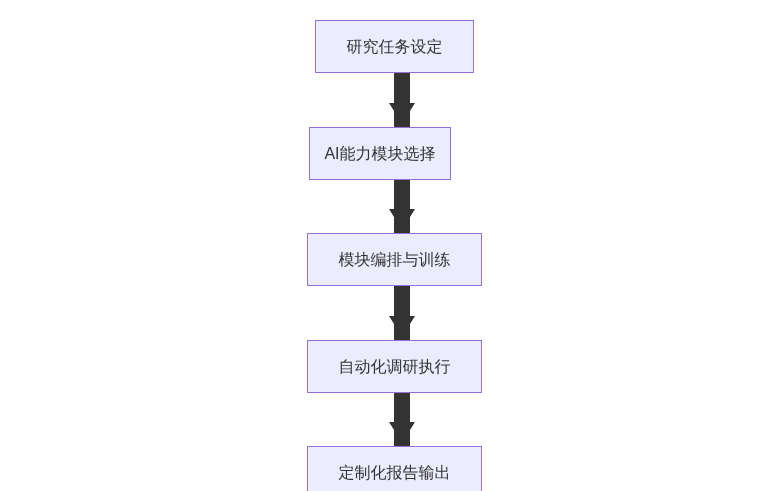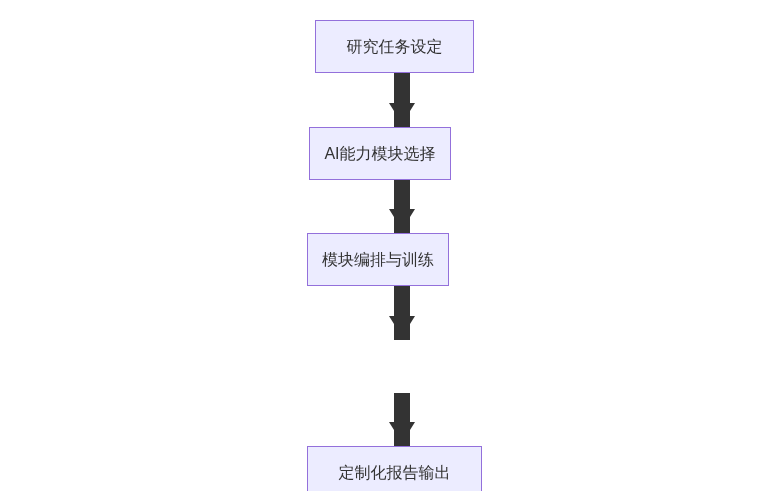--- a/index.html
+++ b/index.html
@@ -48,21 +48,21 @@
     transform: translateX(-50%);
     width: 0;
     height: 0;
     border-left: 5px solid transparent;
     border-right: 5px solid transparent;
     border-top: 8px solid var(--arrow);
   }
   
   .n0 { top: 4px;   left: 299px; width: 159px; }
   .n1 { top: 111px; left: 293px; width: 142px; }
-  .n2 { top: 217px; left: 291px; width: 142px; }
+  .n2 { top: 217px; left: 291px; width: 175px; }
   .n3 { top: 324px; left: 291px; width: 175px; }
   .n4 { top: 430px; left: 291px; width: 175px; }
   
   .a0 { top: 57px;  left: 378px; height: 54px; }
   .a1 { top: 164px; left: 378px; height: 53px; }
   .a2 { top: 270px; left: 378px; height: 54px; }
   .a3 { top: 377px; left: 378px; height: 53px; }
 </style>
 </head>
 <body>
@@ -86,20 +86,23 @@
   </div>
 
   <div class="node n2">
     <span class="node-label">模块编排与训练</span>
   </div>
 
   <div class="arrow a2">
     <span class="arrowhead"></span>
   </div>
 
+  <div class="node n3">
+    <span class="node-label">自动化调研执行</span>
+  </div>
 
   <div class="arrow a3">
     <span class="arrowhead"></span>
   </div>
 
   <div class="node n4">
     <span class="node-label">定制化报告输出</span>
   </div>
 
 </div>

